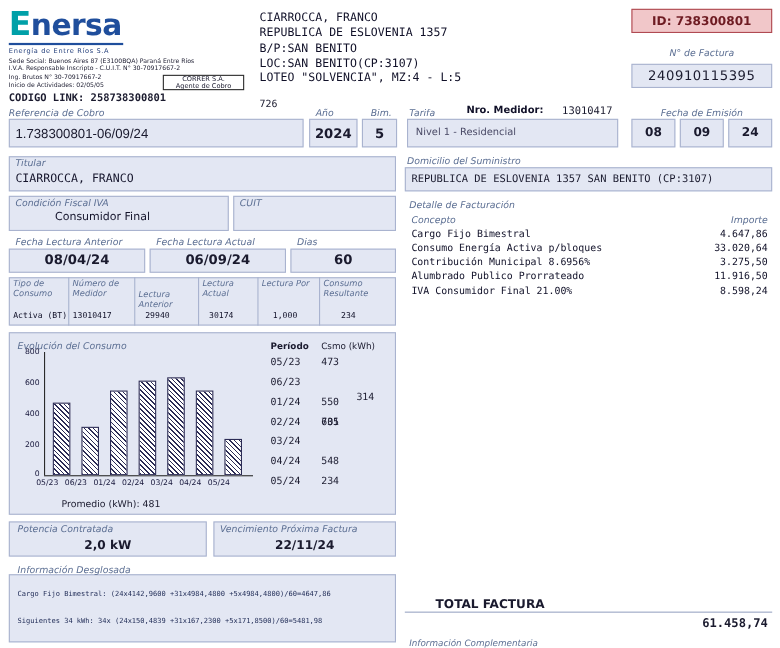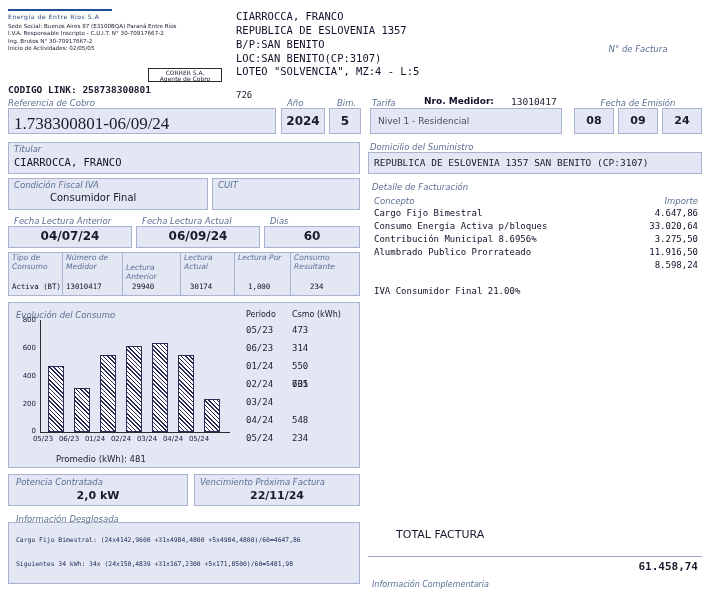--- a/index.html
+++ b/index.html
@@ -119,22 +119,22 @@
   
   #codigo-link {
     left: 8px; top: 84px;
     font-size: 9.5px; font-weight: bold;
     font-family: "DejaVu Sans Mono", monospace;
   }
   #ref-cobro-label { left: 8px; top: 98px; }
   #ref-cobro-box { left: 8px; top: 108px; width: 268px; height: 26px; }
   #ref-cobro-val {
     left: 14px; top: 114px;
-    font-size: 17px;
-    font-family: Liberation Serif, serif;
+    font-size: 12px;
+    font-family: Liberation Sans, sans-serif;
   }
 
   
   #lote-num { left: 236px; top: 90px; font-size: 9px; font-family: "DejaVu Sans Mono", monospace; }
 
   
   #anio-label { left: 287px; top: 98px; }
   #bim-label { left: 337px; top: 98px; }
   #anio-box { left: 281px; top: 108px; width: 44px; height: 26px; }
   #anio-val { left: 281px; top: 114px; width: 44px; text-align: center; font-size: 12px; font-weight: bold; }
@@ -214,21 +214,21 @@
     bottom: 0;
     width: 16px;
     background-color: #ffffff;
     background-image: repeating-linear-gradient(45deg, #2b2b55 0, #2b2b55 1px, #ffffff 1px, #ffffff 3px);
     border: 1px solid #2b2b55;
     box-sizing: border-box;
   }
   #promedio { left: 56px; top: 454px; font-size: 8.5px; }
 
   
-  #per-hdr-periodo { left: 246px; top: 310px; font-size: 8px; }
+  #per-hdr-periodo { left: 246px; top: 310px; font-size: 8px; font-weight: bold; }
   #per-hdr-csmo { left: 292px; top: 310px; font-size: 8px; }
   .per-row { font-size: 9px; font-family: "DejaVu Sans Mono", monospace; }
   .per-p { left: 246px; }
   .per-c { left: 292px; width: 44px; text-align: left; }
 
   
   #pot-box { left: 8px; top: 474px; width: 180px; height: 32px; }
   #pot-label { left: 16px; top: 477px; }
   #pot-val { left: 8px; top: 489px; width: 180px; text-align: center; font-size: 11px; font-weight: bold; }
   #venc-box { left: 194px; top: 474px; width: 166px; height: 32px; }
@@ -242,30 +242,31 @@
     left: 16px;
     font-size: 6.4px;
     font-family: "DejaVu Sans Mono", monospace;
     color: #1e2a55;
     line-height: 1.35;
     white-space: pre;
   }
 
   
   #total-sep { left: 368px; top: 556px; width: 334px; height: 1px; background: #9aa5c4; }
-  #total-label { left: 396px; top: 528px; font-size: 11px; font-weight: normal; }
+  #total-label { left: 396px; top: 543px; font-size: 11px; font-weight: bold; }
   #total-val { left: 560px; top: 560px; width: 138px; text-align: right; font-size: 11px; font-weight: bold; font-family: "DejaVu Sans Mono", monospace; }
   #info-compl { left: 372px; top: 580px; font-size: 8px; }
 </style>
 </head>
 <body>
 
 <div class="page">
 
   <div class="abs" id="logo-box">
+    <div class="logo-text"><span class="logo-e">E</span>nersa</div>
     <div class="logo-line"></div>
     <div class="logo-sub">Energía de Entre Ríos S.A</div>
     <div class="fineprint" style="margin-top:3px;">
       <div>Sede Social: Buenos Aires 87 (E3100BQA) Paraná Entre Ríos</div>
       <div>I.V.A. Responsable Inscripto - C.U.I.T. N° 30-70917667-2</div>
       <div>Ing. Brutos N° 30-70917667-2</div>
       <div>Inicio de Actividades: 02/05/05</div>
     </div>
     <div id="correr-box">
       <div>CORRER S.A.</div>
@@ -275,21 +276,23 @@
 
   <div class="abs" id="client-block">
     <div class="client-line">CIARROCCA, FRANCO</div>
     <div class="client-line">REPUBLICA DE ESLOVENIA 1357</div>
     <div class="client-line">B/P:SAN BENITO</div>
     <div class="client-line">LOC:SAN BENITO(CP:3107)</div>
     <div class="client-line">LOTEO "SOLVENCIA", MZ:4 - L:5</div>
   </div>
   <div class="abs" id="lote-num">726</div>
 
+  <div class="abs" id="id-badge">ID: 738300801</div>
   <div class="abs lbl" id="nfact-label">N° de Factura</div>
+  <div class="abs panel" id="nfact-box">240910115395</div>
 
   <div class="abs" id="codigo-link">
     <span>CODIGO LINK:</span>
     <span>258738300801</span>
   </div>
   <div class="abs lbl" id="ref-cobro-label">Referencia de Cobro</div>
   <div class="abs panel" id="ref-cobro-box"></div>
   <div class="abs" id="ref-cobro-val">1.738300801-06/09/24</div>
 
   <div class="abs lbl" id="anio-label">Año</div>
@@ -333,26 +336,26 @@
   <div class="abs lbl" id="det-hdr-importe">Importe</div>
 
   <div class="abs det-row det-concept" style="top:208px;">Cargo Fijo Bimestral</div>
   <div class="abs det-row det-amount" style="top:208px;">4.647,86</div>
   <div class="abs det-row det-concept" style="top:221px;">Consumo Energía Activa p/bloques</div>
   <div class="abs det-row det-amount" style="top:221px;">33.020,64</div>
   <div class="abs det-row det-concept" style="top:234px;">Contribución Municipal 8.6956%</div>
   <div class="abs det-row det-amount" style="top:234px;">3.275,50</div>
   <div class="abs det-row det-concept" style="top:247px;text-align:right;">Alumbrado Publico Prorrateado</div>
   <div class="abs det-row det-amount" style="top:247px;">11.916,50</div>
-  <div class="abs det-row det-concept" style="top:260px;margin-top:26px;">IVA Consumidor Final 21.00%</div>
+  <div class="abs det-row det-concept" style="top:260px;">IVA Consumidor Final 21.00%</div>
   <div class="abs det-row det-amount" style="top:260px;">8.598,24</div>
 
   <div class="abs lbl" id="fla-label">Fecha Lectura Anterior</div>
   <div class="abs panel" id="fla-box"></div>
-  <div class="abs" id="fla-val">04/07/24</div>
+  <div class="abs" id="fla-val">08/04/24</div>
 
   <div class="abs lbl" id="flact-label">Fecha Lectura Actual</div>
   <div class="abs panel" id="flact-box"></div>
   <div class="abs" id="flact-val">06/09/24</div>
 
   <div class="abs lbl" id="dias-label">Dias</div>
   <div class="abs panel" id="dias-box"></div>
   <div class="abs" id="dias-val">60</div>
 
   <div class="abs panel" id="ct-box"></div>
@@ -410,21 +413,21 @@
   </div>
 
   <div class="abs" id="promedio">Promedio (kWh): 481</div>
 
   <div class="abs" id="per-hdr-periodo">Período</div>
   <div class="abs" id="per-hdr-csmo">Csmo (kWh)</div>
 
   <div class="abs per-row per-p" style="top:325px;">05/23</div>
   <div class="abs per-row per-c" style="top:325px;">473</div>
   <div class="abs per-row per-p" style="top:343px;">06/23</div>
-  <div class="abs per-row per-c" style="top:343px;">314</div>
+  <div class="abs per-row per-c" style="top:357px;margin-left:32px;">314</div>
   <div class="abs per-row per-p" style="top:361px;">01/24</div>
   <div class="abs per-row per-c" style="top:361px;">550</div>
   <div class="abs per-row per-p" style="top:379px;">02/24</div>
   <div class="abs per-row per-c" style="top:379px;">701</div>
   <div class="abs per-row per-p" style="top:397px;">03/24</div>
   <div class="abs per-row per-c" style="top:379px;">635</div>
   <div class="abs per-row per-p" style="top:415px;">04/24</div>
   <div class="abs per-row per-c" style="top:415px;">548</div>
   <div class="abs per-row per-p" style="top:433px;">05/24</div>
   <div class="abs per-row per-c" style="top:433px;">234</div>

